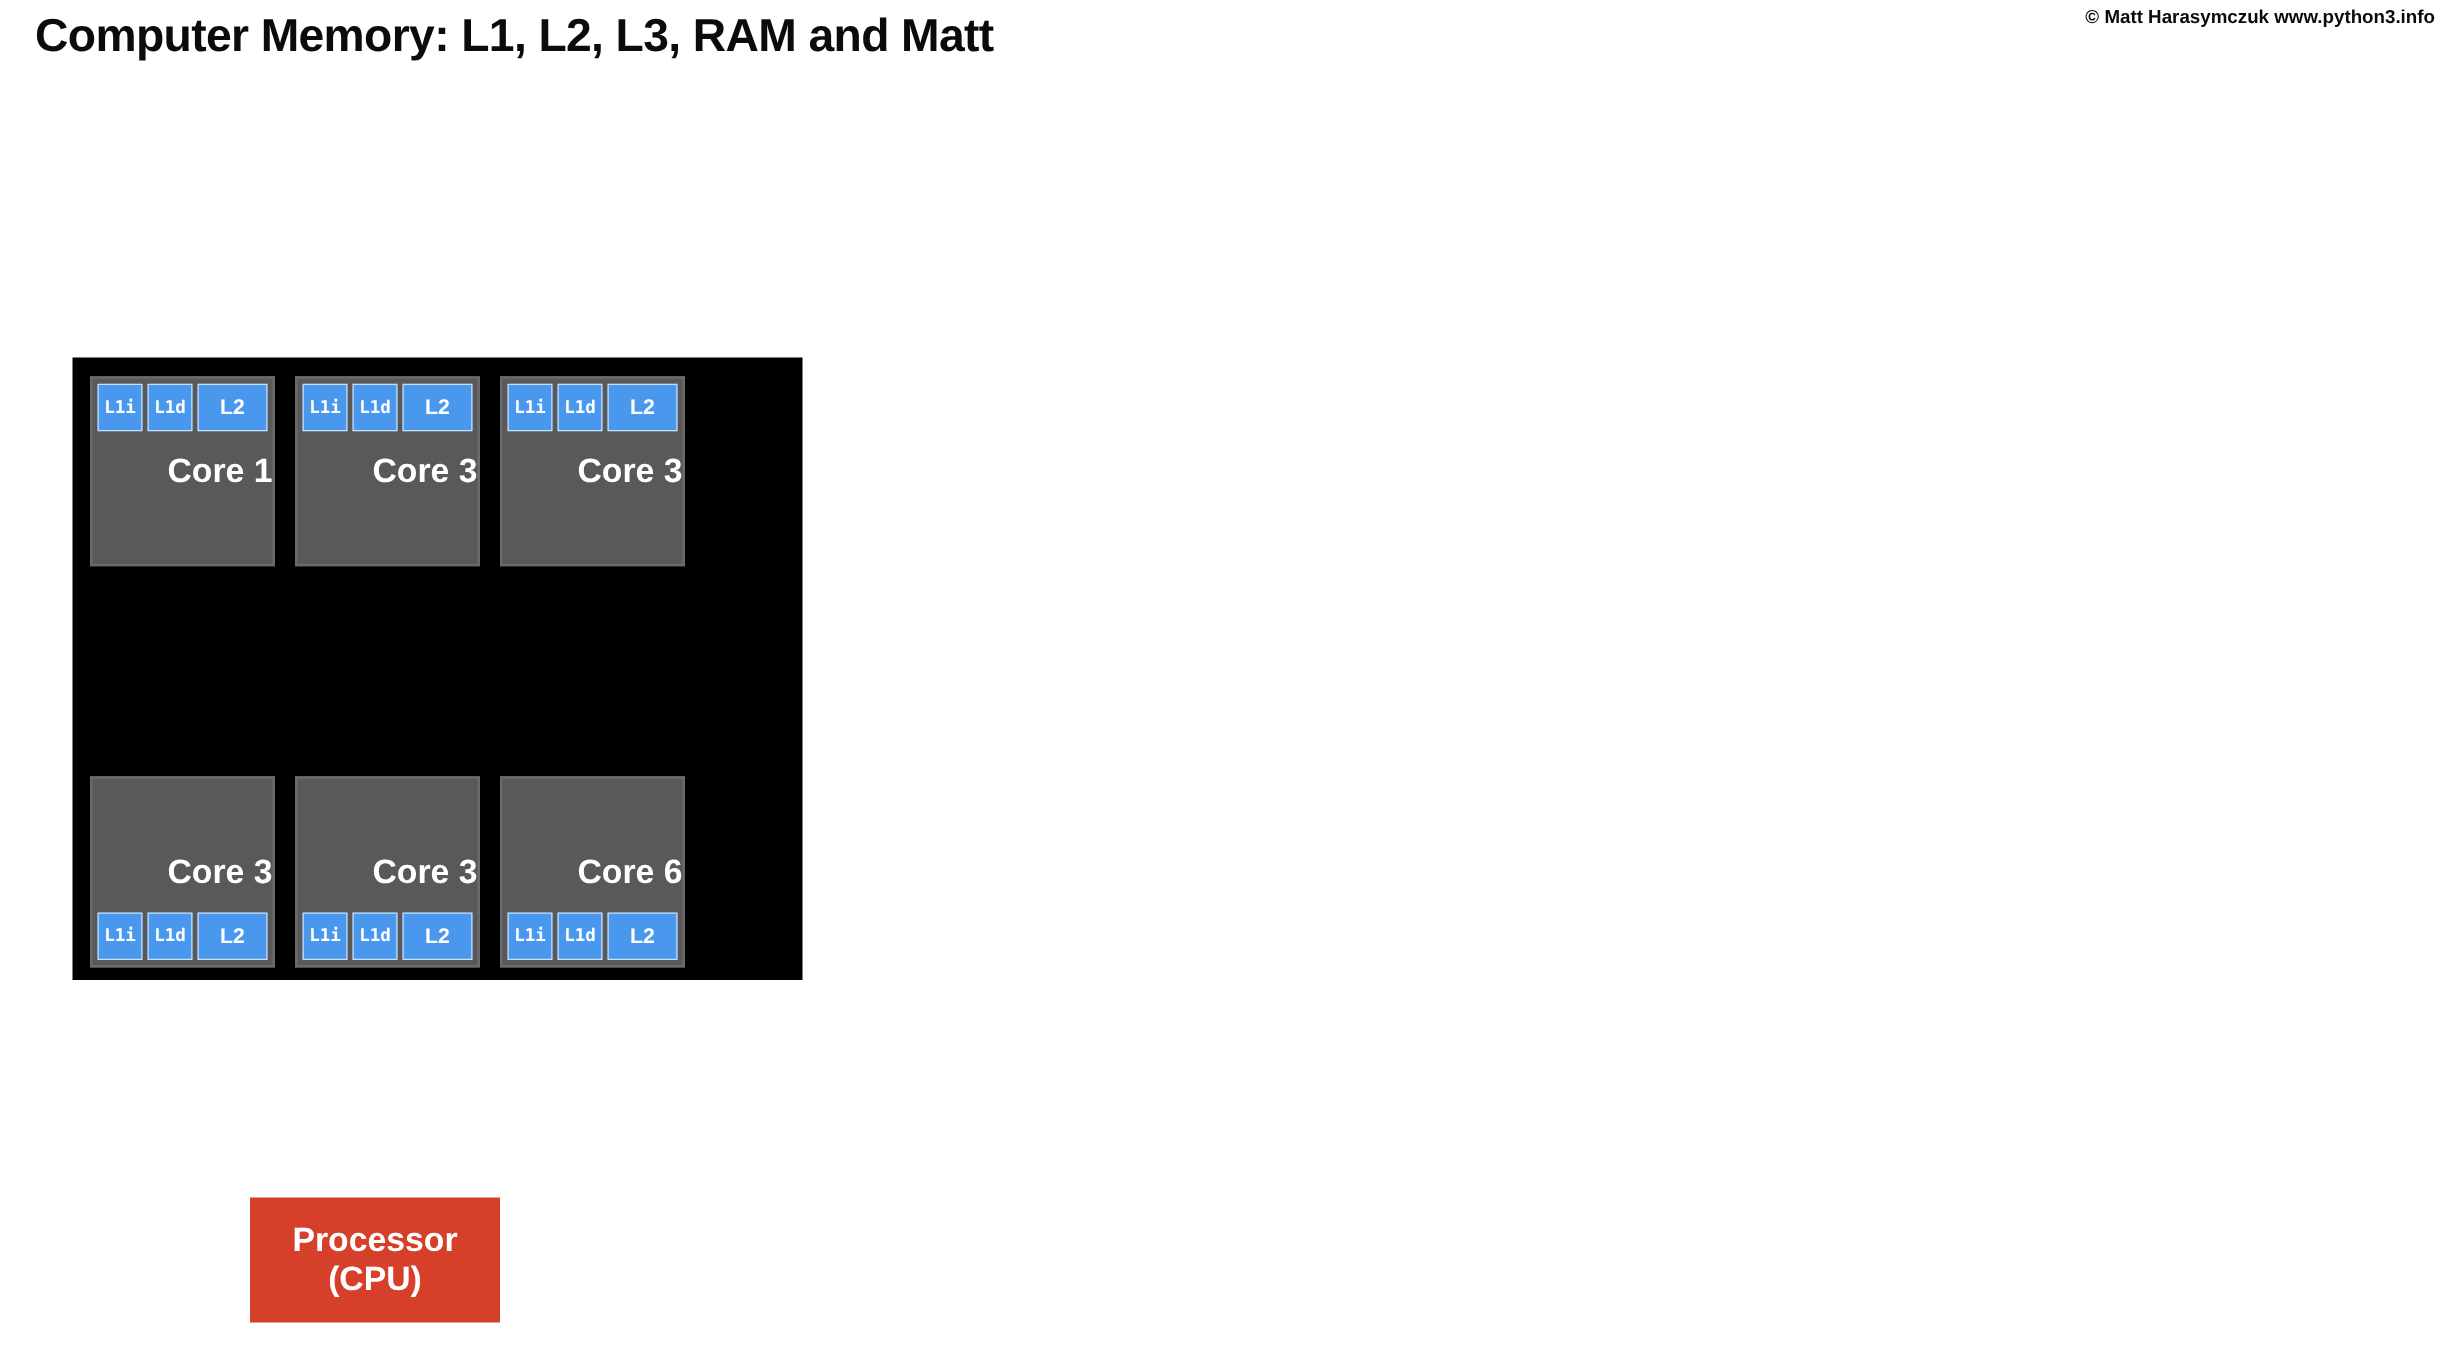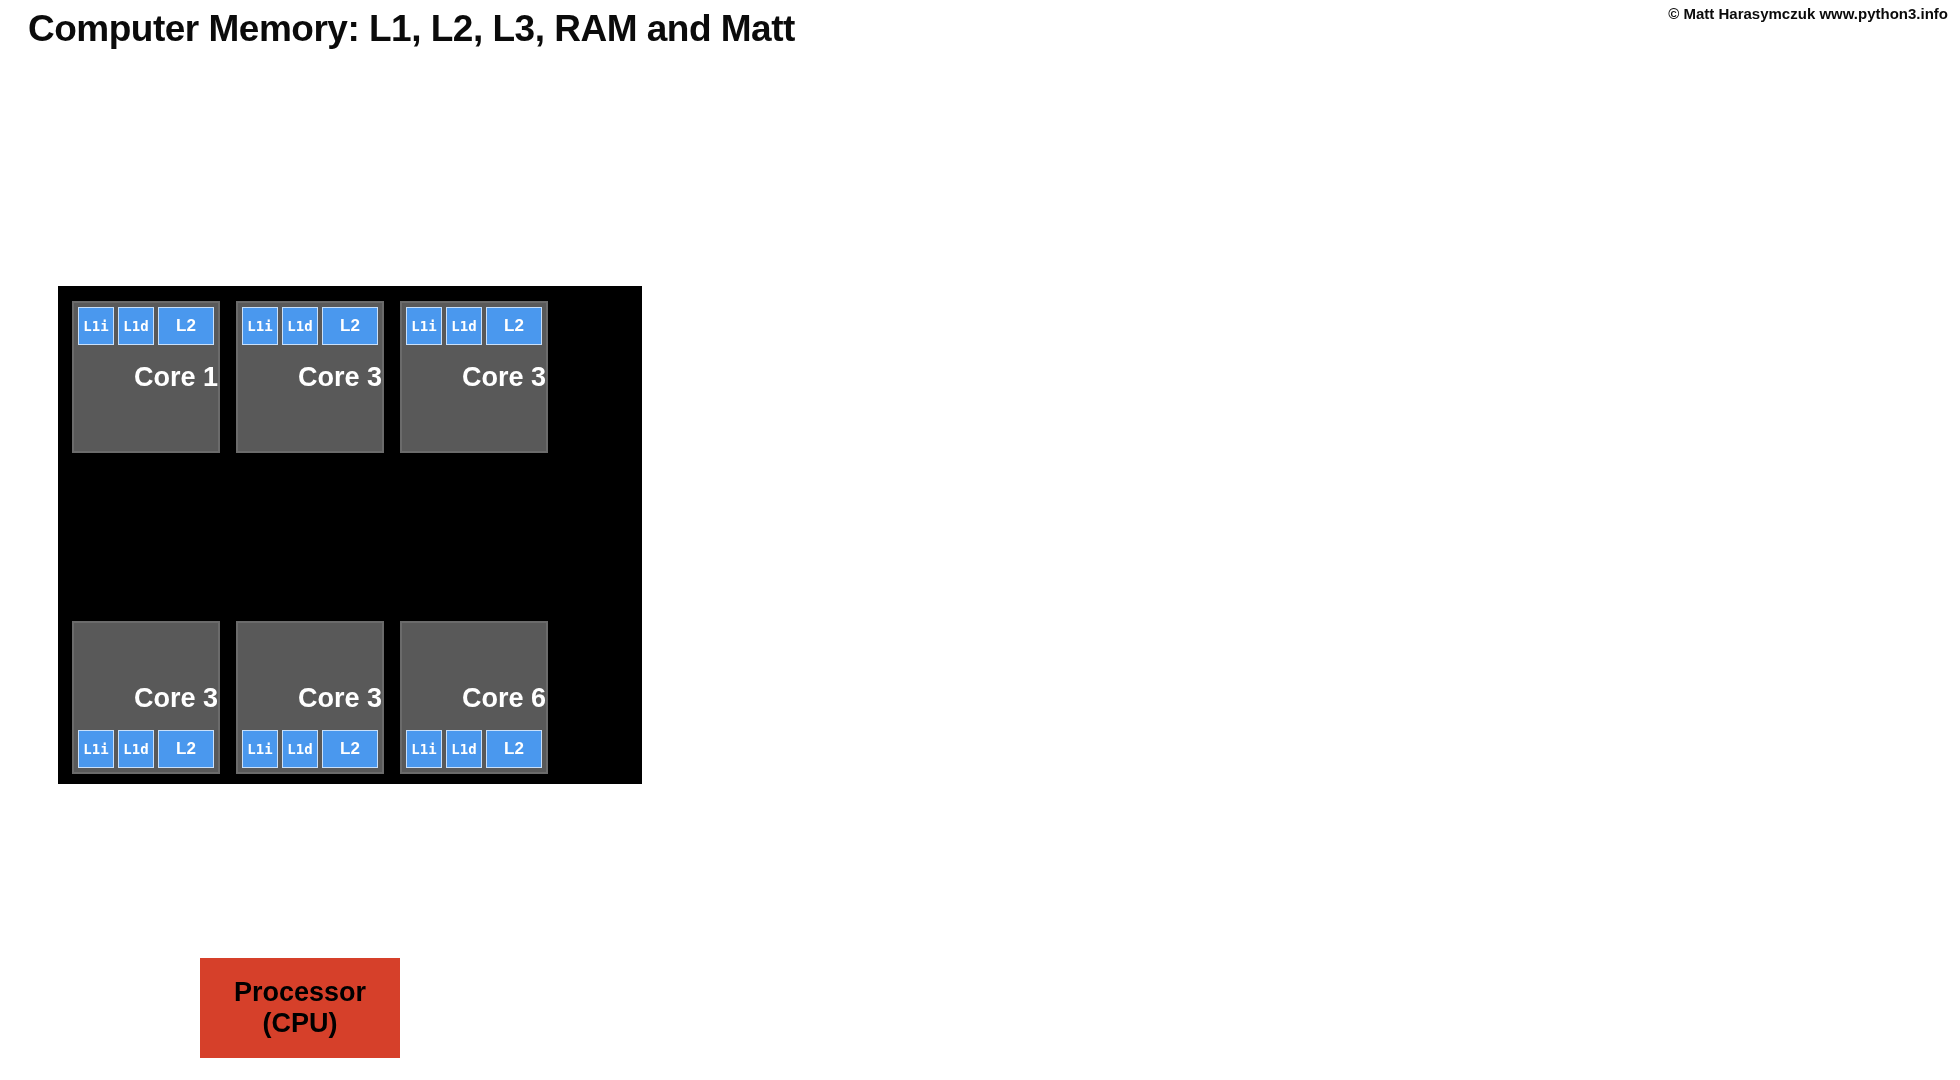--- a/index.html
+++ b/index.html
@@ -102,21 +102,21 @@
     font-weight:bold;
   }
 
   .processor-box{
     position:absolute;
     left:200px;
     top:958px;
     width:200px;
     height:100px;
     background:var(--processor-red);
-    color:#000000;
+    color:#ffffff;
     display:flex;
     flex-direction:column;
     align-items:center;
     justify-content:center;
     text-align:center;
     font-size:27px;
     font-weight:bold;
     line-height:31px;
   }
 </style>

